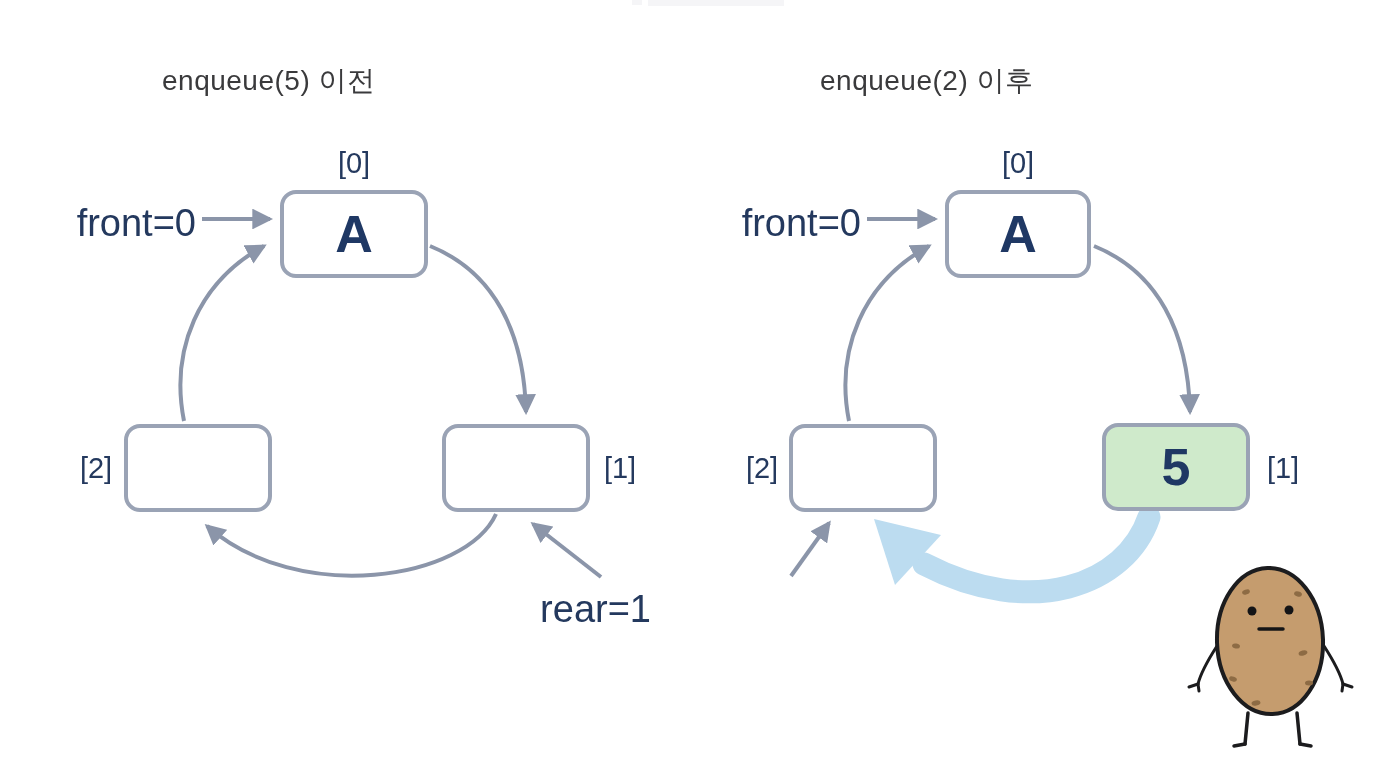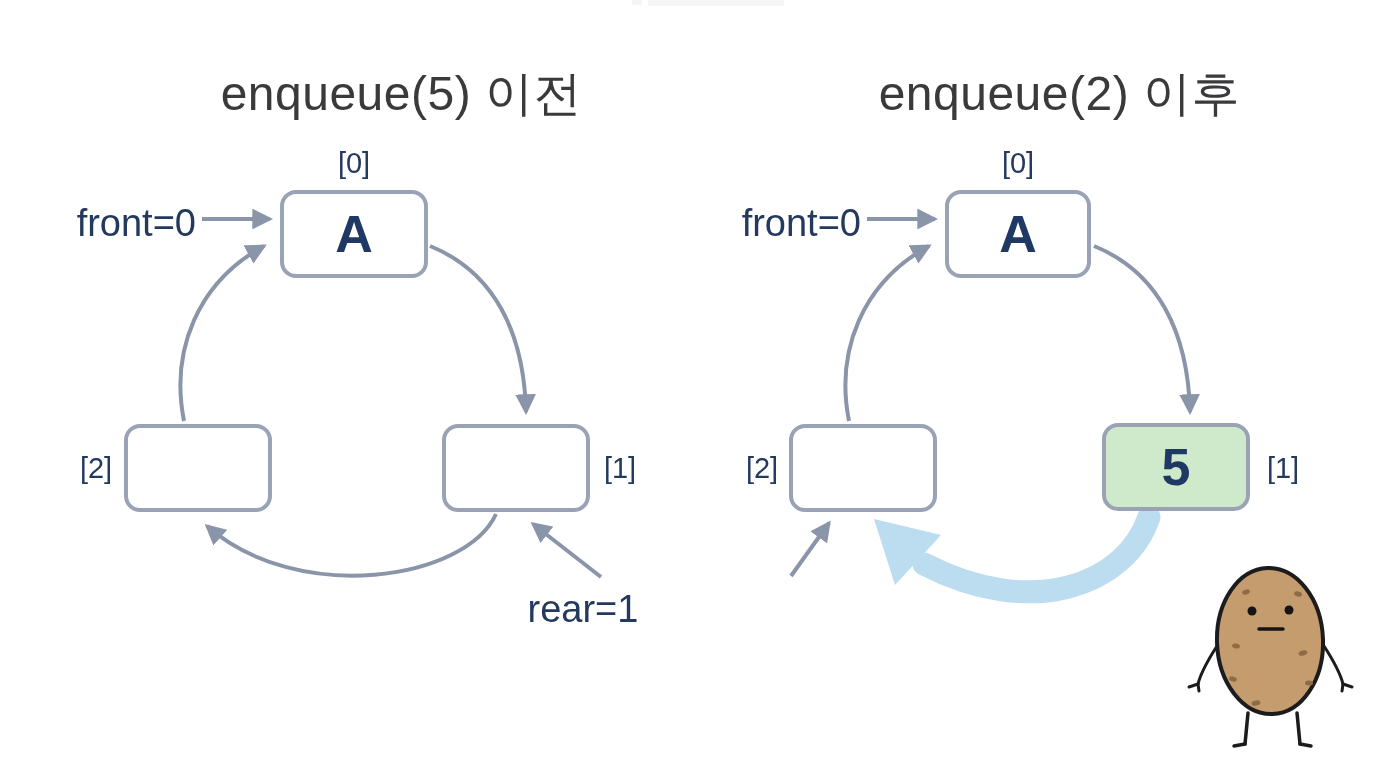--- a/index.html
+++ b/index.html
@@ -3,33 +3,33 @@
 <meta charset="utf-8">
 <style>
   html,body{margin:0;padding:0;background:#ffffff;}
   .canvas{
     position:relative;width:1376px;height:768px;background:#ffffff;overflow:hidden;
     font-family:"Liberation Sans", sans-serif;
   }
   .top-remnant{position:absolute;background:#f5f5f7;}
   .arrows{position:absolute;left:0;top:0;pointer-events:none;}
   .title{
-    position:absolute;width:420px;text-align:right;
-    font-size:48px;font-weight:500;color:#3a3a3c;letter-spacing:0.5px;
+    position:absolute;width:420px;text-align:left;
+    font-size:28px;font-weight:500;color:#3a3a3c;letter-spacing:0.5px;
   }
   .idx{
     position:absolute;width:80px;text-align:center;
     font-size:29px;font-weight:500;color:#24395e;
   }
   .ptr{
     position:absolute;width:136px;
     font-size:38px;font-weight:500;color:#24395e;
   }
   .ptr.right{text-align:right;}
-  .ptr.center{text-align:center;}
+  .ptr.center{text-align:right;}
   .cell{
     position:absolute;width:148px;height:88px;box-sizing:border-box;
     background:#ffffff;border:4px solid #9aa3b5;border-radius:16px;
     display:flex;align-items:center;justify-content:center;
   }
   .cell.highlight{background:#cfeacb;}
   .cell .cell-value{
     font-size:52px;font-weight:700;color:#1f3864;line-height:1;
   }
   .annotation{

